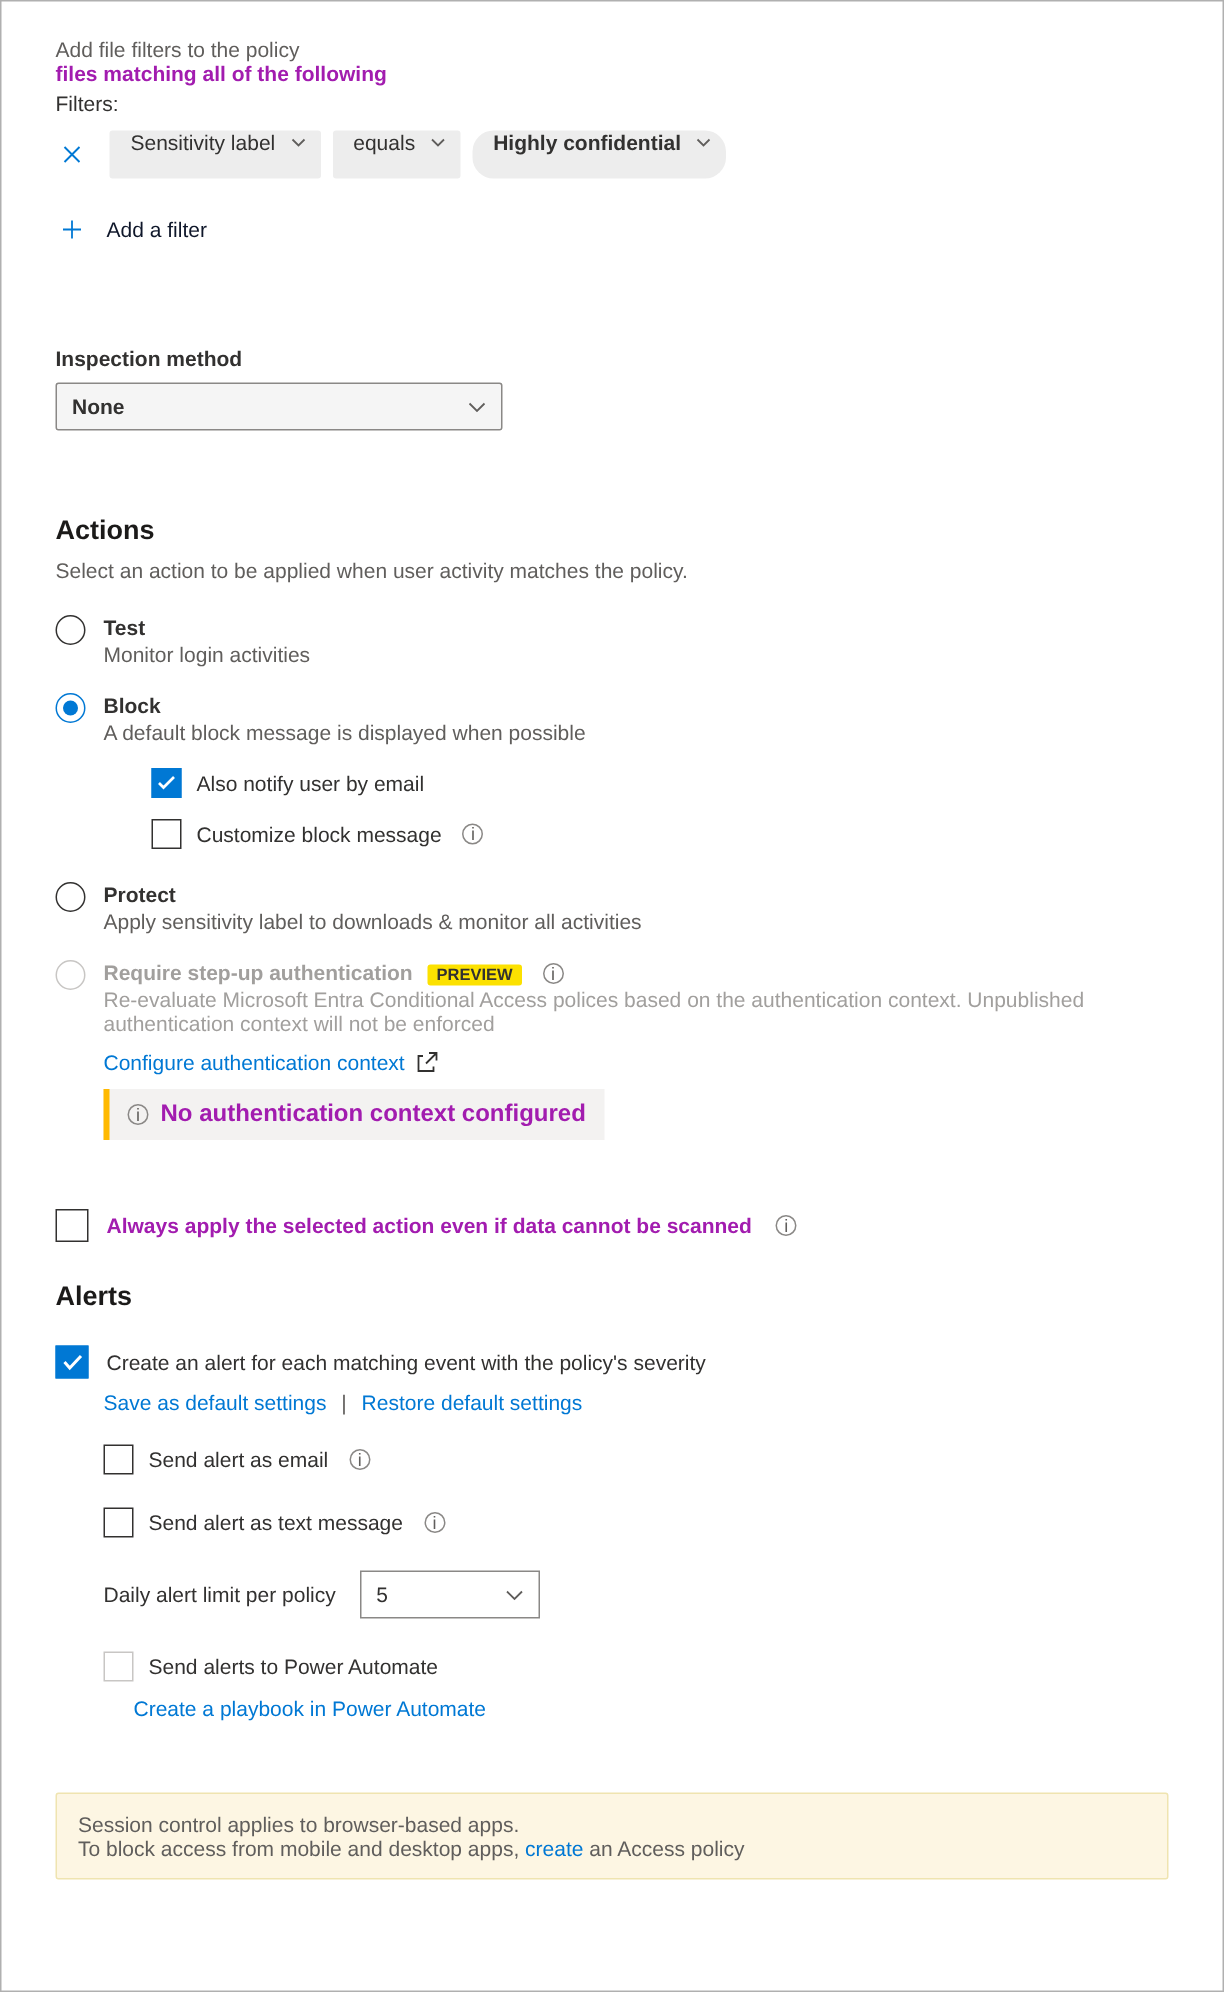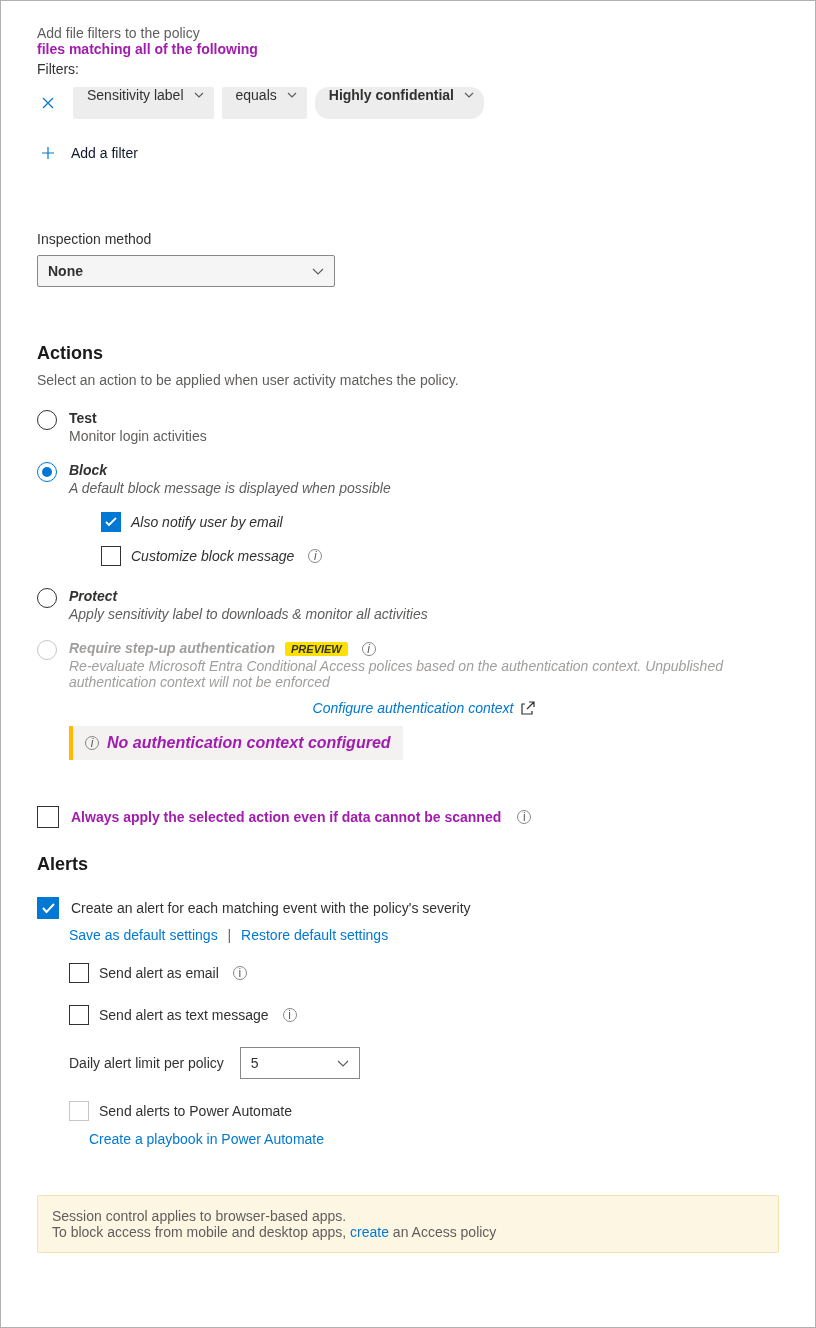--- a/index.html
+++ b/index.html
@@ -28,46 +28,46 @@
   }
   .pill {
     background: #ededed; border-radius: 2px; height: 32px; display: inline-flex;
     align-items: center; padding: 0 10px 17px 14px; gap: 10px; cursor:pointer;
     color:#323130;
   }
   .pill.strong { font-weight: 700; border-radius: 14px; }
   .chev { color: #605e5c; }
   .add-filter { display:flex; align-items:center; gap:12px; margin-top: 26px; color:#0f172a;}
   .plus { color:#0078d4; font-size:16px; width:22px; display:flex; justify-content:center;}
-  .insp-label { font-weight:400; margin-top: 70px; }
+  .insp-label { font-weight:700; margin-top: 70px; }
   .select-box {
     margin-top:8px; width: 298px; height:32px; border:1px solid #8a8886; background:#f5f5f5;
     display:flex; align-items:center; justify-content:space-between; padding:0 10px;
     font-weight:600; cursor:pointer; border-radius:2px;
   }
   .actions-desc { color:#605e5c; margin-top:4px; margin-bottom: 22px;}
   .radio-row { display:flex; align-items:flex-start; gap:12px; margin-bottom: 4px;}
   .radio { width:20px; height:20px; border:1px solid #323130; border-radius:50%; flex:none; position:relative; cursor:pointer; background:#fff;}
   .radio.selected::after{ content:""; position:absolute; width:10px; height:10px; background:#0078d4; border-radius:50%; left:4px; top:4px;}
   .radio.selected{ border-color:#0078d4;}
   .radio.disabled{ border-color:#c8c6c4; cursor:default;}
   .radio-body { flex:1;}
   .radio-title { font-weight:600; }
   .radio-desc { color:#605e5c; margin-top:2px;}
-  .radio-group > .radio-row + .radio-row { margin-top: 18px; font-style: italic;}
+  .radio-group > .radio-row + .radio-row { margin-top: 18px;}
   .chk { width:20px; height:20px; border:1px solid #323130; flex:none; cursor:pointer; display:flex; align-items:center; justify-content:center; background:#fff;}
   .chk.checked { background:#0078d4; border-color:#0078d4; color:#fff;}
   .chk.disabled { border-color:#c8c6c4; cursor:default;}
   .chk-row { display:flex; align-items:center; gap:10px; }
   .sub-options { margin-left: 32px; margin-top: 16px; display:flex; flex-direction:column; gap:14px;}
   .info-icon { color:#605e5c; font-size:12px; border:1px solid #8a8886; border-radius:50%; width:14px; height:14px; display:inline-flex; align-items:center; justify-content:center; line-height:1; margin-left:4px;}
   .disabled-text { color:#a19f9d;}
   .preview-badge { background:#fce100; color:#323130; font-weight:600; font-size:11px; padding:1px 6px; border-radius:2px; margin:0 6px;}
   .link { color:#0078d4; cursor:pointer;}
-  .cfg-row { display:flex; align-items:center; gap:8px; margin-top:10px;justify-content:center;}
+  .cfg-row { display:flex; align-items:center; gap:8px; margin-top:10px;}
   .ext-icon { color:#323130;}
   .warn-box { display:flex; align-items:center; gap:8px; background:#f3f2f1; border-left:4px solid #ffb900; padding:8px 12px; margin-top:10px; width:fit-content; font-size:13px;}
   .always-row { display:flex; align-items:center; gap:12px; margin-top: 46px;}
   .alerts-section { margin-top:26px;}
   .alert-create-row { display:flex; align-items:center; gap:12px; margin-top:22px;}
   .alert-links { margin-left:32px; margin-top:8px; color:#0078d4;}
   .alert-links .sep{ color:#605e5c; margin:0 6px;}
   .alert-sub { margin-left:32px; margin-top:20px; display:flex; flex-direction:column; gap:22px;}
   .daily-row{ display:flex; align-items:center; gap:16px;}
   .select-small { width:120px; height:32px; border:1px solid #8a8886; background:#fff; display:flex; align-items:center; justify-content:space-between; padding:0 10px; cursor:pointer;} 

